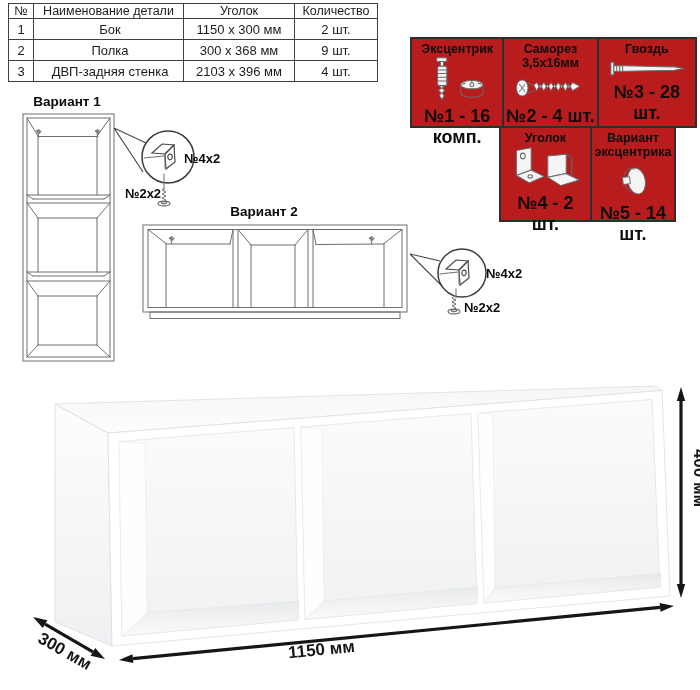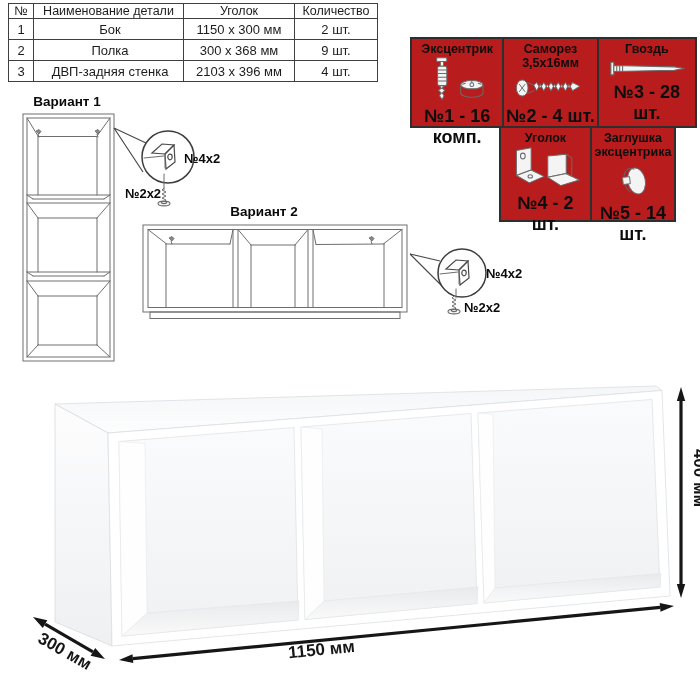--- a/index.html
+++ b/index.html
@@ -135,21 +135,21 @@
           <path class="icof" d="M12,33 L28,27 L42,34 L26,41 z"></path>
           <ellipse class="ico" cx="27" cy="34" rx="2.4" ry="1.8"></ellipse>
           <path class="icof" d="M46,12 L66,10 L66,31 L46,35 z"></path>
           <path class="icof" d="M46,35 L66,31 L80,38 L60,44 z"></path>
           <path class="ico" d="M66,10 L72,14 L72,34 L66,31"></path>
         </svg>
       </div>
       <div class="hw-qty">№4 - 2 шт.</div>
     </div>
     <div class="hw-cell w2b">
-      <div class="hw-title"><span>Заглушка</span><br>
+      <div class="hw-title"><span>Вариант</span><br>
         <span>эксцентрика</span></div>
       <div class="hw-icon">
         <svg width="54" height="44" viewBox="0 0 60 50">
           <ellipse class="icof" cx="34" cy="25" rx="10" ry="15" transform="rotate(-12 34 25)"></ellipse>
           <path class="ico" d="M31,11.5 a9,14 -12 0 0 -4,26"></path>
           <path class="icof" d="M18,21 l8,-1 l1,8 l-8,1 z"></path>
         </svg>
       </div>
       <div class="hw-qty">№5 - 14 шт.</div>
     </div>

